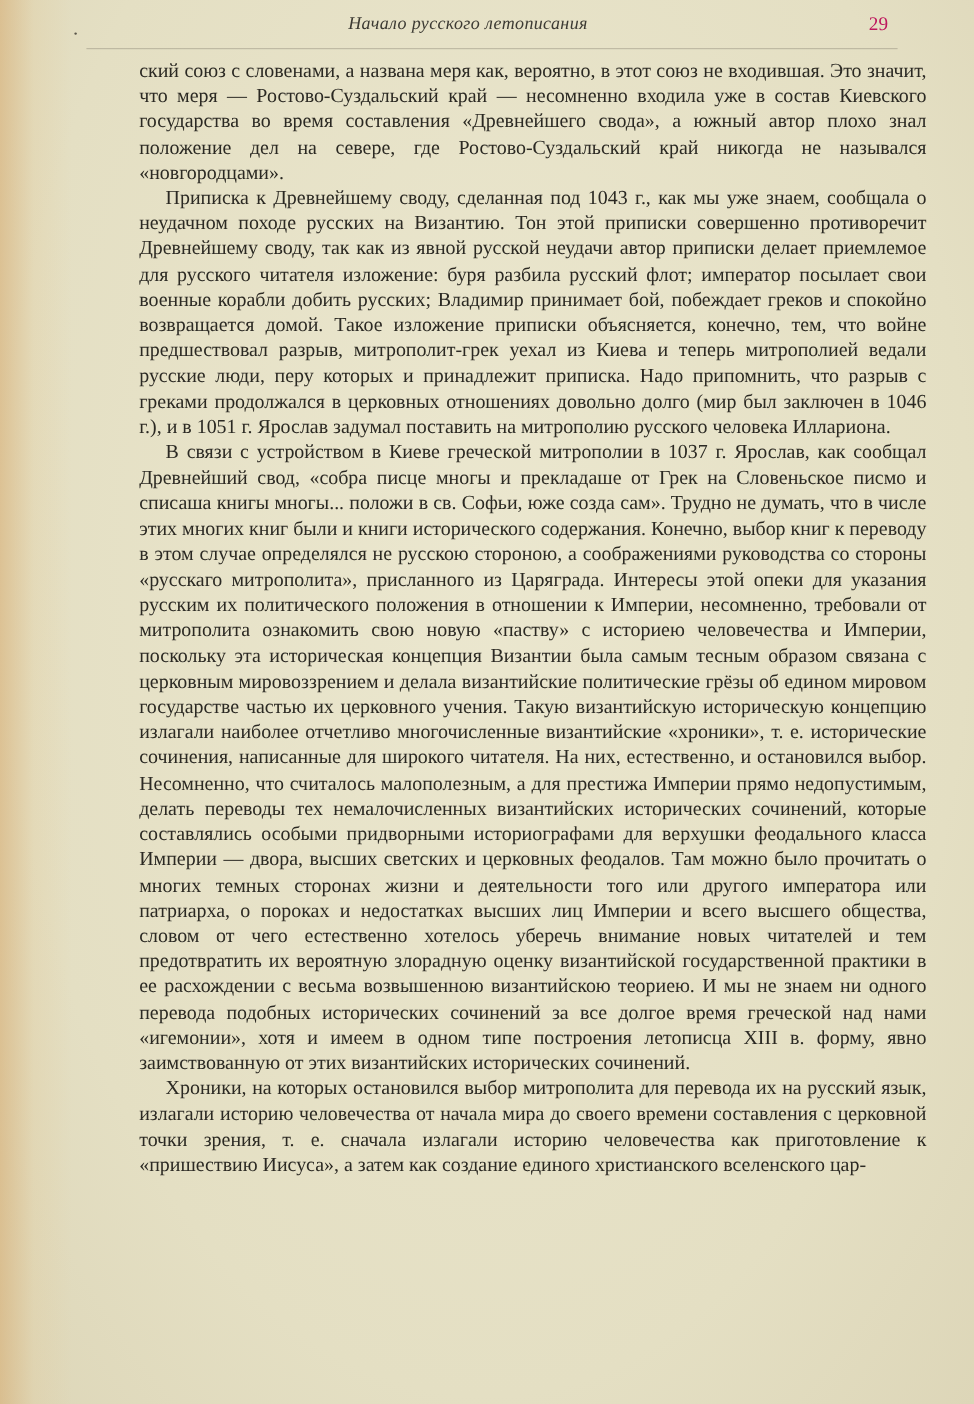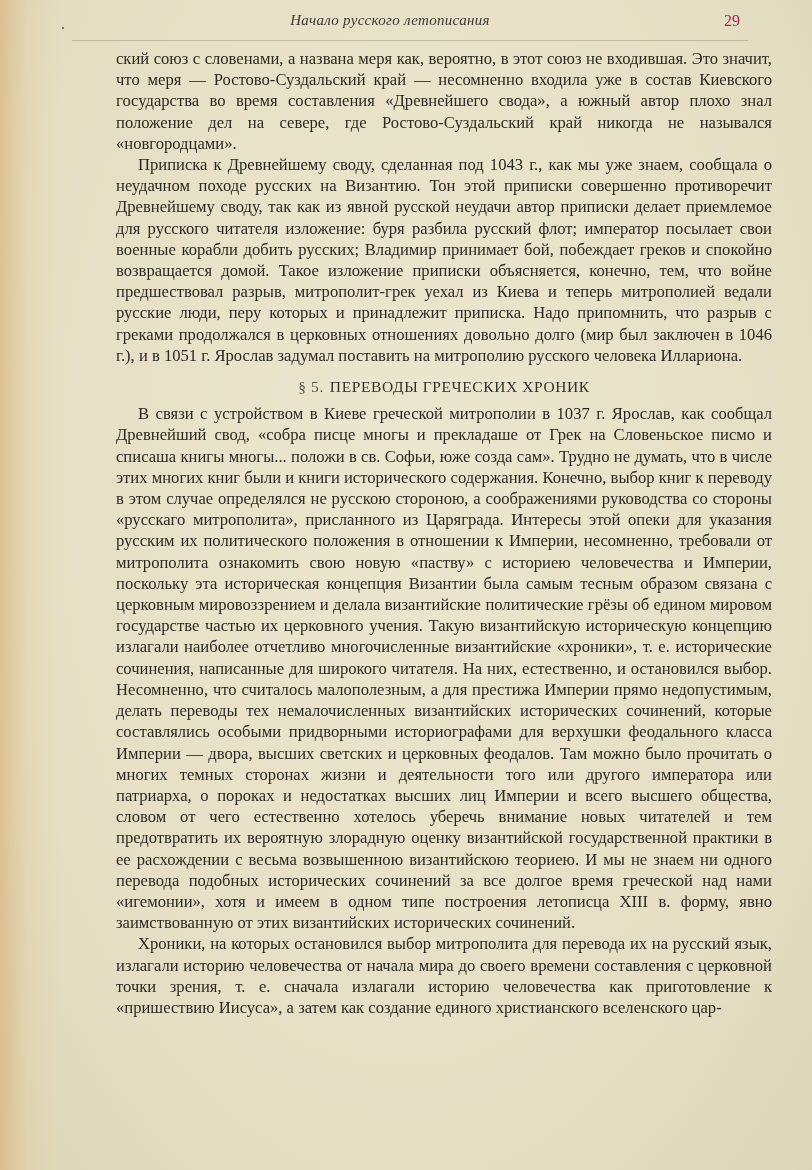--- a/index.html
+++ b/index.html
@@ -104,21 +104,18 @@
     <span class="head-dot"></span>
     <span class="running-title">Начало русского летописания</span>
     <span class="page-number">29</span>
   </div>
   <div class="head-rule"></div>
 
   <div class="body-text">
     <p>ский союз с словенами, а названа меря как, вероятно, в этот союз не входившая. Это значит, что меря — Ростово-Суздальский край — несомненно входила уже в состав Киевского государства во время составления «Древнейшего свода», а южный автор плохо знал положение дел на севере, где Ростово-Суздальский край никогда не назывался «новгородцами».</p>
     <p class="indent">Приписка к Древнейшему своду, сделанная под 1043 г., как мы уже знаем, сообщала о неудачном походе русских на Византию. Тон этой приписки совершенно противоречит Древнейшему своду, так как из явной русской неудачи автор приписки делает приемлемое для русского читателя изложение: буря разбила русский флот; император посылает свои военные корабли добить русских; Владимир принимает бой, побеждает греков и спокойно возвращается домой. Такое изложение приписки объясняется, конечно, тем, что войне предшествовал разрыв, митрополит-грек уехал из Киева и теперь митрополией ведали русские люди, перу которых и принадлежит приписка. Надо припомнить, что разрыв с греками продолжался в церковных отношениях довольно долго (мир был заключен в 1046 г.), и в 1051 г. Ярослав задумал поставить на митрополию русского человека Иллариона.</p>
 
-    <div class="section-heading">
-      <span class="section-mark">§ 5.</span><span>ПЕРЕВОДЫ ГРЕЧЕСКИХ ХРОНИК</span>
-    </div>
 
     <p class="indent">В связи с устройством в Киеве греческой митрополии в 1037 г. Ярослав, как сообщал Древнейший свод, «собра писце многы и прекладаше от Грек на Словеньское писмо и списаша книгы многы... положи в св. Софьи, юже созда сам». Трудно не думать, что в числе этих многих книг были и книги исторического содержания. Конечно, выбор книг к переводу в этом случае определялся не русскою стороною, а соображениями руководства со стороны «русскаго митрополита», присланного из Царяграда. Интересы этой опеки для указания русским их политического положения в отношении к Империи, несомненно, требовали от митрополита ознакомить свою новую «паству» с историею человечества и Империи, поскольку эта историческая концепция Византии была самым тесным образом связана с церковным мировоззрением и делала византийские политические грёзы об едином мировом государстве частью их церковного учения. Такую византийскую историческую концепцию излагали наиболее отчетливо многочисленные византийские «хроники», т. е. исторические сочинения, написанные для широкого читателя. На них, естественно, и остановился выбор. Несомненно, что считалось малополезным, а для престижа Империи прямо недопустимым, делать переводы тех немалочисленных византийских исторических сочинений, которые составлялись особыми придворными историографами для верхушки феодального класса Империи — двора, высших светских и церковных феодалов. Там можно было прочитать о многих темных сторонах жизни и деятельности того или другого императора или патриарха, о пороках и недостатках высших лиц Империи и всего высшего общества, словом от чего естественно хотелось уберечь внимание новых читателей и тем предотвратить их вероятную злорадную оценку византийской государственной практики в ее расхождении с весьма возвышенною византийскою теориею. И мы не знаем ни одного перевода подобных исторических сочинений за все долгое время греческой над нами «игемонии», хотя и имеем в одном типе построения летописца XIII в. форму, явно заимствованную от этих византийских исторических сочинений.</p>
     <p class="indent">Хроники, на которых остановился выбор митрополита для перевода их на русский язык, излагали историю человечества от начала мира до своего времени составления с церковной точки зрения, т. е. сначала излагали историю человечества как приготовление к «пришествию Иисуса», а затем как создание единого христианского вселенского цар-</p>
   </div>
 
 </div>
 
 </body></html>

